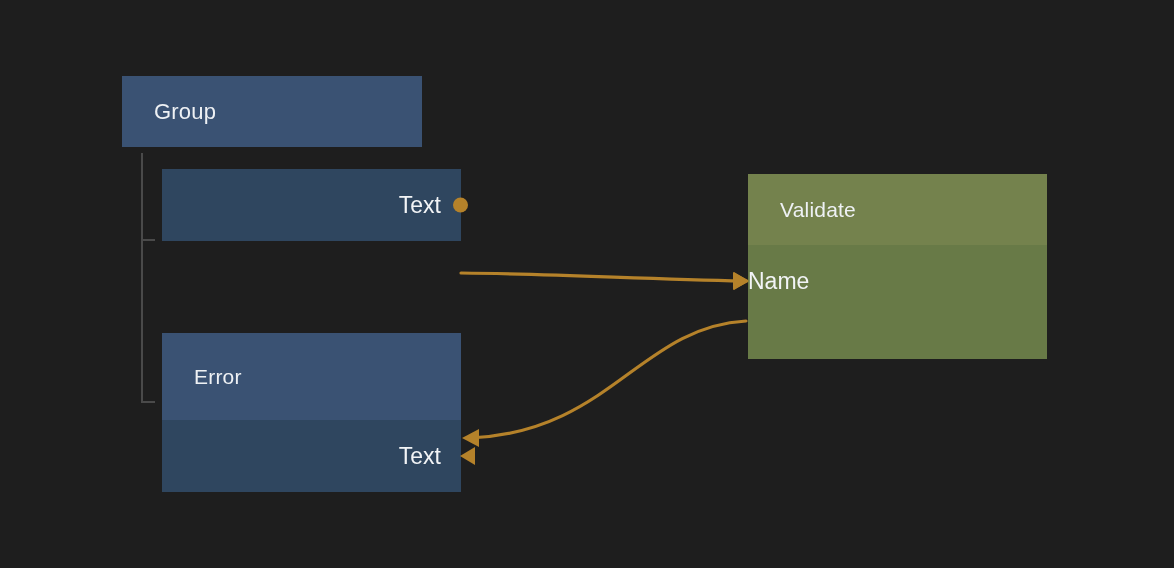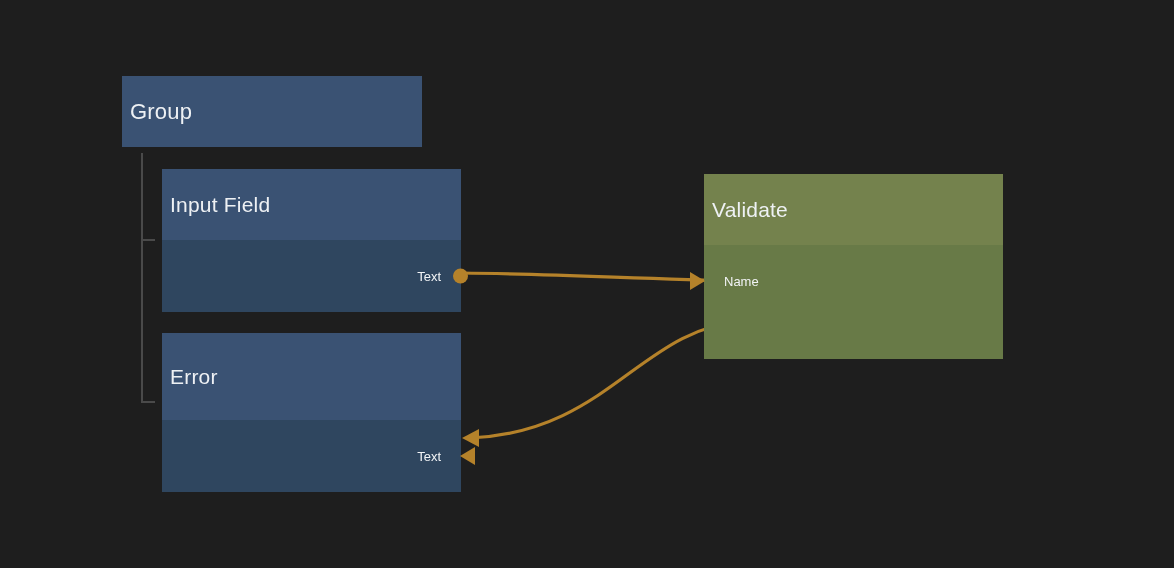--- a/index.html
+++ b/index.html
@@ -36,21 +36,21 @@
   .node {
     position: absolute;
     z-index: 2;
     box-sizing: border-box;
     overflow: visible;
   }
   .node-header {
     box-sizing: border-box;
     display: flex;
     align-items: center;
-    padding-left: 8px;
+    padding-left: 32px;
     color: #eef1f4;
     font-size: 21px;
     letter-spacing: .2px;
   }
   .node-body {
     box-sizing: border-box;
     position: relative;
   }
 
   
@@ -67,29 +67,28 @@
   .node-green .node-header { background: #74824d; }
   .node-green .node-body   { background: #687a47; }
 
   
   .port-row {
     position: relative;
     height: 40px;
     display: flex;
     align-items: center;
     color: #f2f4f6;
-    font-size: 13px;
+    font-size: 23px;
   }
   .port-row.out {
     justify-content: flex-end;
     padding-right: 20px;
   }
   .port-row.in {
     justify-content: flex-start;
-    padding-left: 20px;
   }
   .port-label { white-space: nowrap; }
 
   .port-dot {
     position: absolute;
     width: 15px;
     height: 15px;
     border-radius: 50%;
     background: #b5822a;
     top: 50%;
@@ -144,44 +143,41 @@
   <div class="tree-line" style="left:141px; top:239px; width:14px; height:2px;"></div>
   <div class="tree-line" style="left:141px; top:401px; width:14px; height:2px;"></div>
 
   <div class="node node-blue group-node" style="left:122px; top:76px; width:300px;">
     <div class="node-header">
       <span>Group</span>
     </div>
   </div>
 
   <div class="node node-blue" style="left:162px; top:169px; width:299px;">
-    <div class="node-header" style="height:71px;">
-      <span>Input Field</span>
-    </div>
     <div class="node-body" style="height:72px; padding-top:16px;">
       <div class="port-row out">
         <span class="port-label">Text</span>
         <span class="port-dot right"></span>
       </div>
     </div>
   </div>
 
   <div class="node node-blue" style="left:162px; top:333px; width:299px;">
     <div class="node-header" style="height:87px;">
       <span>Error</span>
     </div>
     <div class="node-body" style="height:72px; padding-top:16px;">
       <div class="port-row out">
         <span class="port-label">Text</span>
         <span class="port-arrow left-pointing"></span>
       </div>
     </div>
   </div>
 
-  <div class="node node-green" style="left:704px; top:174px; width:299px;border-radius:18px;">
+  <div class="node node-green" style="left:748px; top:174px; width:299px;border-radius:18px;">
     <div class="node-header" style="height:71px;">
       <span>Validate</span>
     </div>
     <div class="node-body" style="height:114px; padding-top:16px;">
       <div class="port-row in">
         <span class="port-arrow right-pointing"></span>
         <span class="port-label">Name</span>
       </div>
     </div>
   </div>

